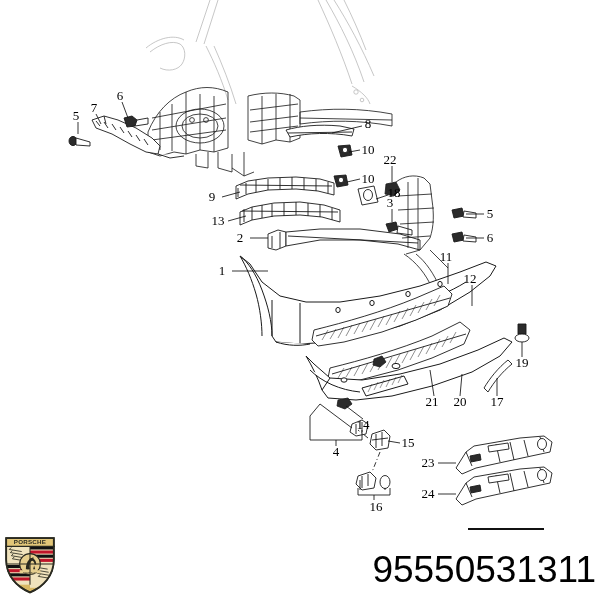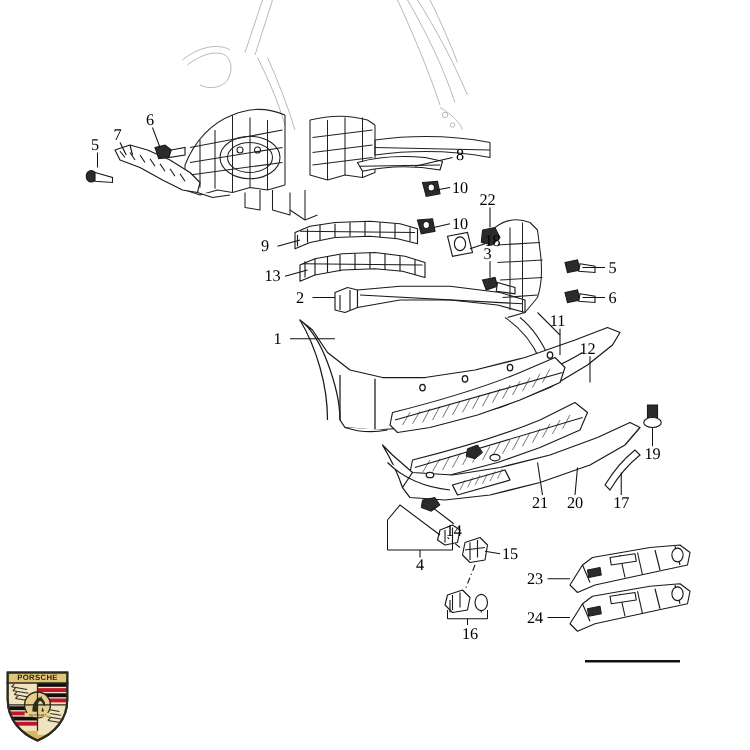--- a/index.html
+++ b/index.html
@@ -490,15 +490,16 @@
         </g>
 
         <text x="50" y="16" font-family="Liberation Sans, sans-serif" font-size="12" font-weight="bold" fill="#2a2a20" text-anchor="middle" letter-spacing="0.5">PORSCHE</text>
 
         <path d="M50,20 L50,94 M4,54 L96,54" stroke="#2a2a20" stroke-width="2" fill="none"></path>
         <path d="M4,4 L96,4 L96,46 C96,76 76,98 50,109 C24,98 4,76 4,46 Z" fill="none" stroke="#2a2a20" stroke-width="3.5"></path>
         <path d="M2,20 L98,20" stroke="#2a2a20" stroke-width="2.2" fill="none"></path>
       </svg>
     </div>
 
+    <div id="part-number">95550531311</div>
   </div>
 
 </div>
 
 </body></html>

